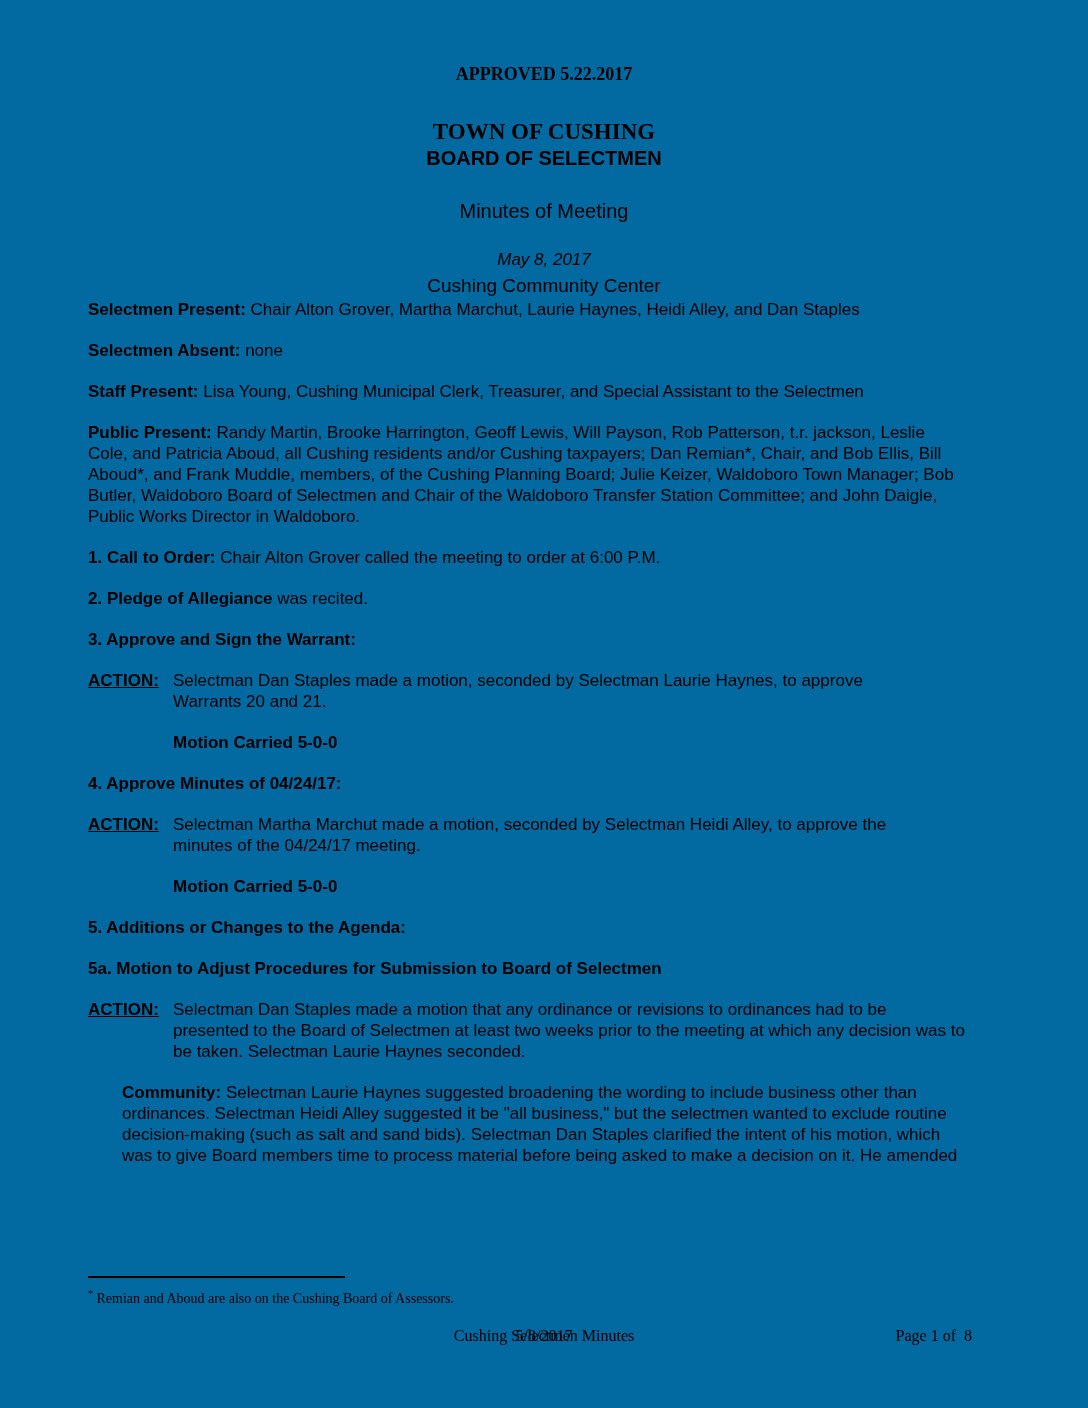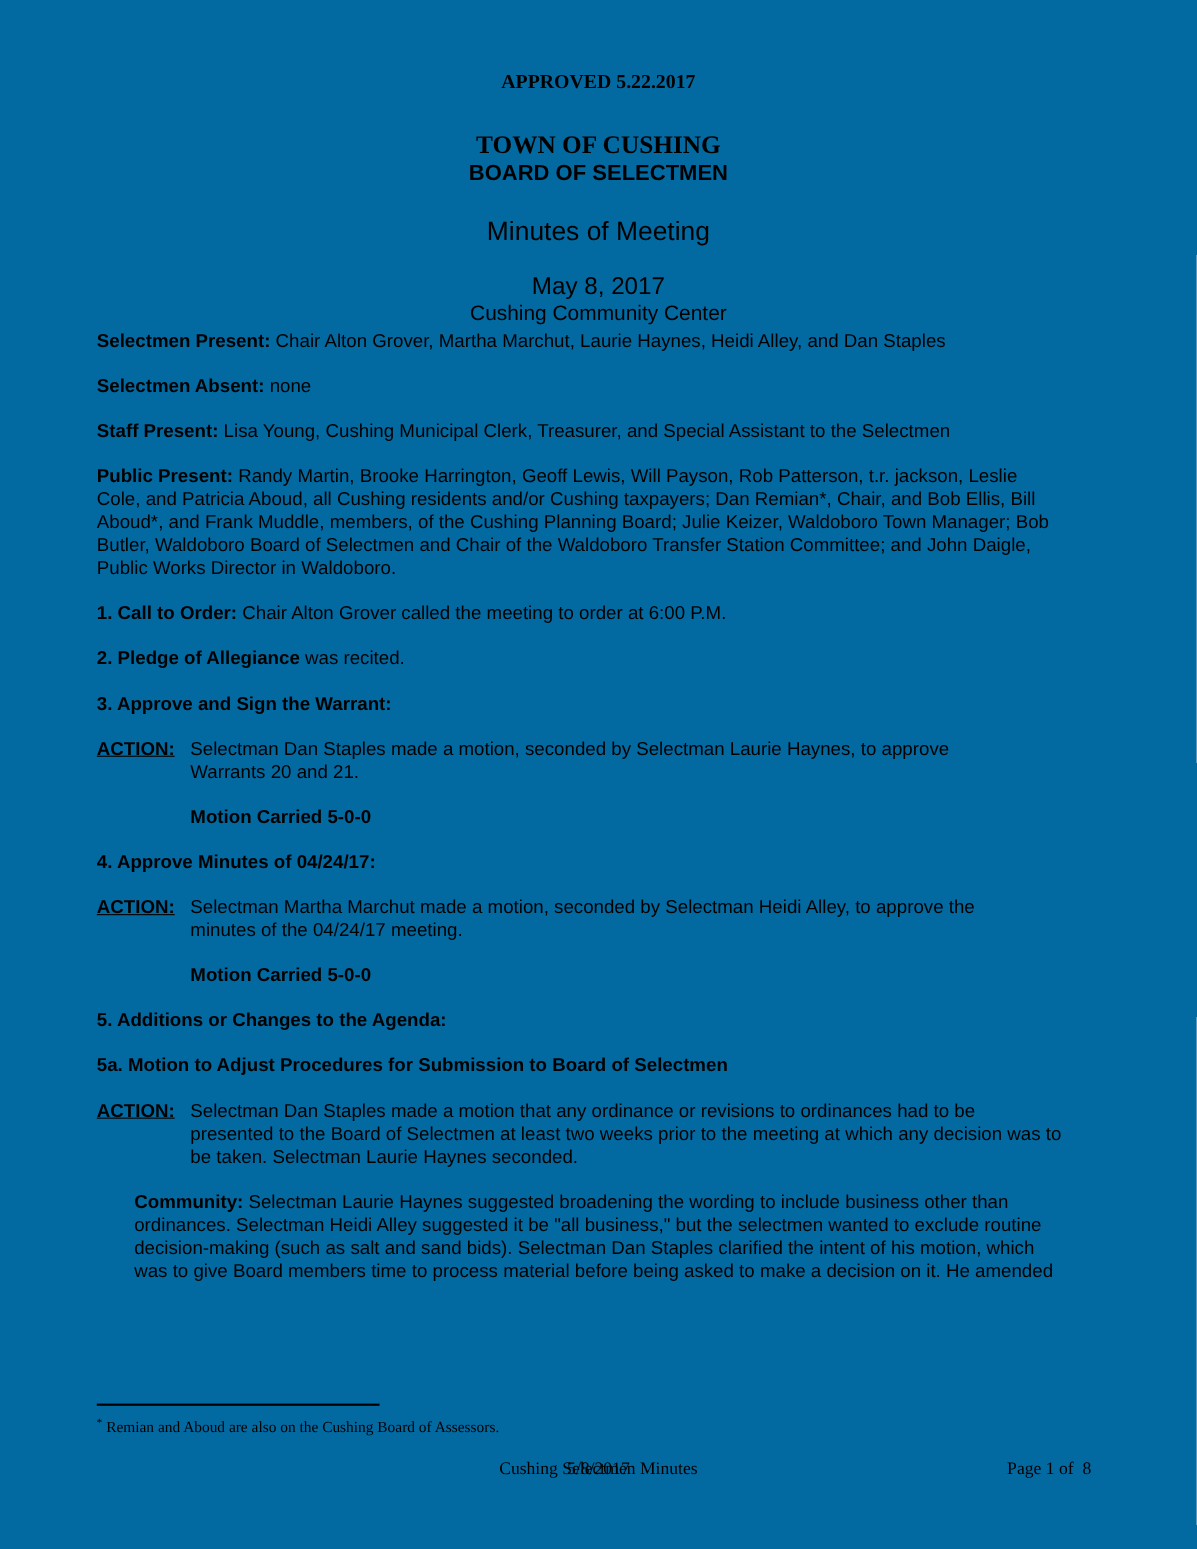--- a/index.html
+++ b/index.html
@@ -39,27 +39,28 @@
     line-height: 28px;
     font-family: Liberation Serif, serif;
   }
   .title2 {
     font-weight: bold;
     font-size: 20px;
     line-height: 24px;
   }
   .subtitle {
     margin-top: 29px;
-    font-size: 24px;
+    font-size: 20px;
     line-height: 24px;
   }
   .dateline {
     margin-top: 24px;
-    font-size: 22px;
+    font-size: 17px;
     line-height: 26px;
+    font-style: italic;
   }
   .locline {
     font-size: 19px;
     line-height: 26px;
   }
   .bodystart { margin-top: 43px; }
   p.para { margin: 0 0 20px 0; }
   b, .bold { font-weight: bold; margin-top: 38px; }
   .action-row {
     display: flex;
@@ -104,21 +105,21 @@
     line-height: 20px;
     text-align: center;
   }
   .footer-center {
     position: absolute;
     left: 50%;
     transform: translateX(-50%);
   }
   .footer-right {
     position: absolute;
-    right: 8px;
+    right: 28px;
     white-space: pre;
   }
 </style>
 </head>
 <body>
 
 <div class="page">
   <div class="content">
 
     <div class="stamp center">APPROVED 5.22.2017</div>

